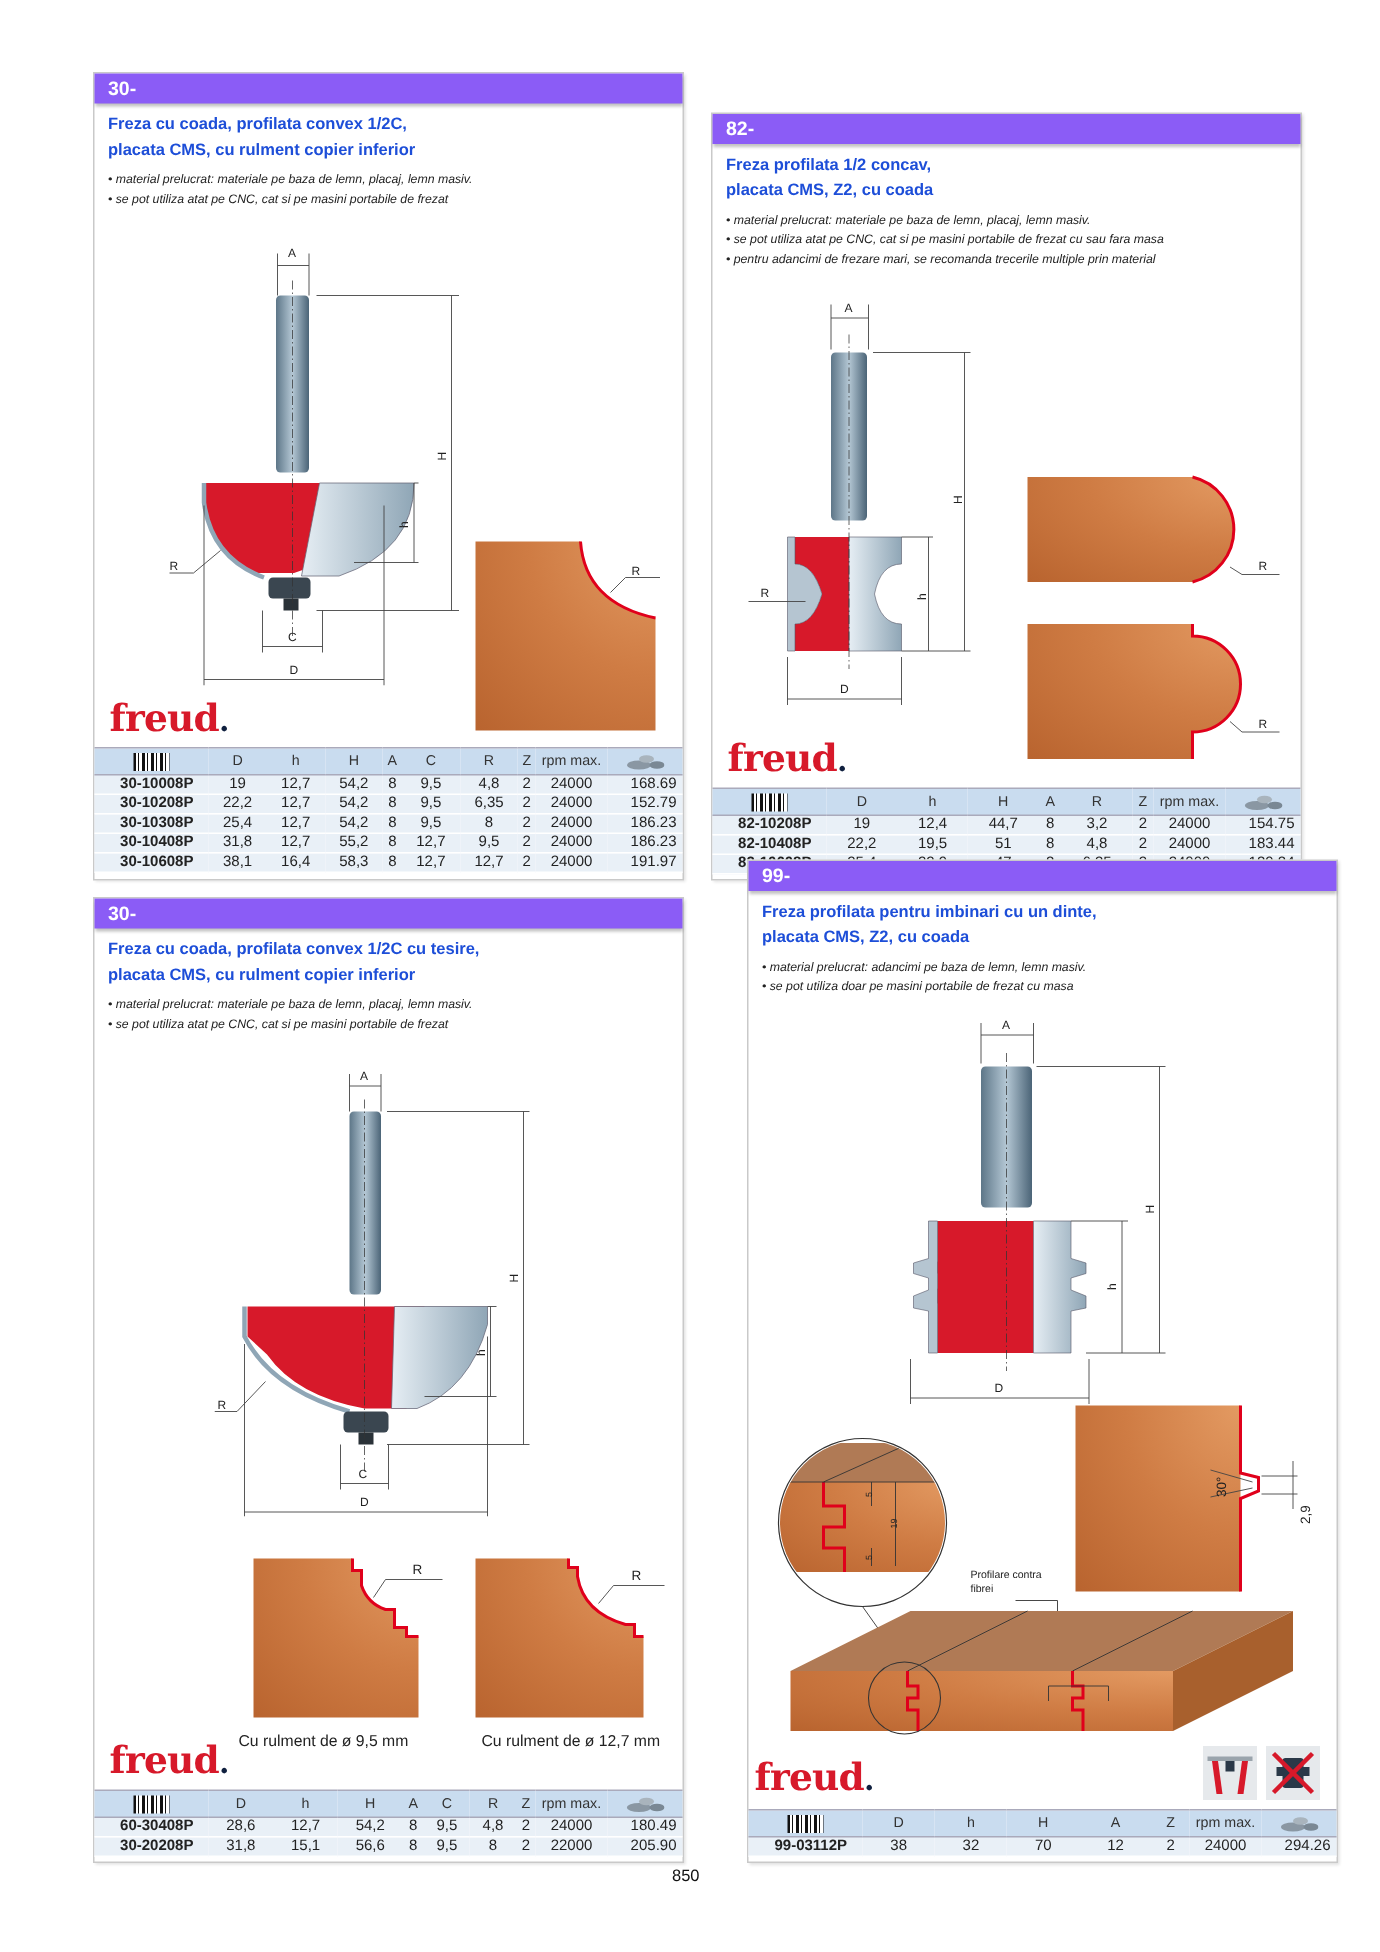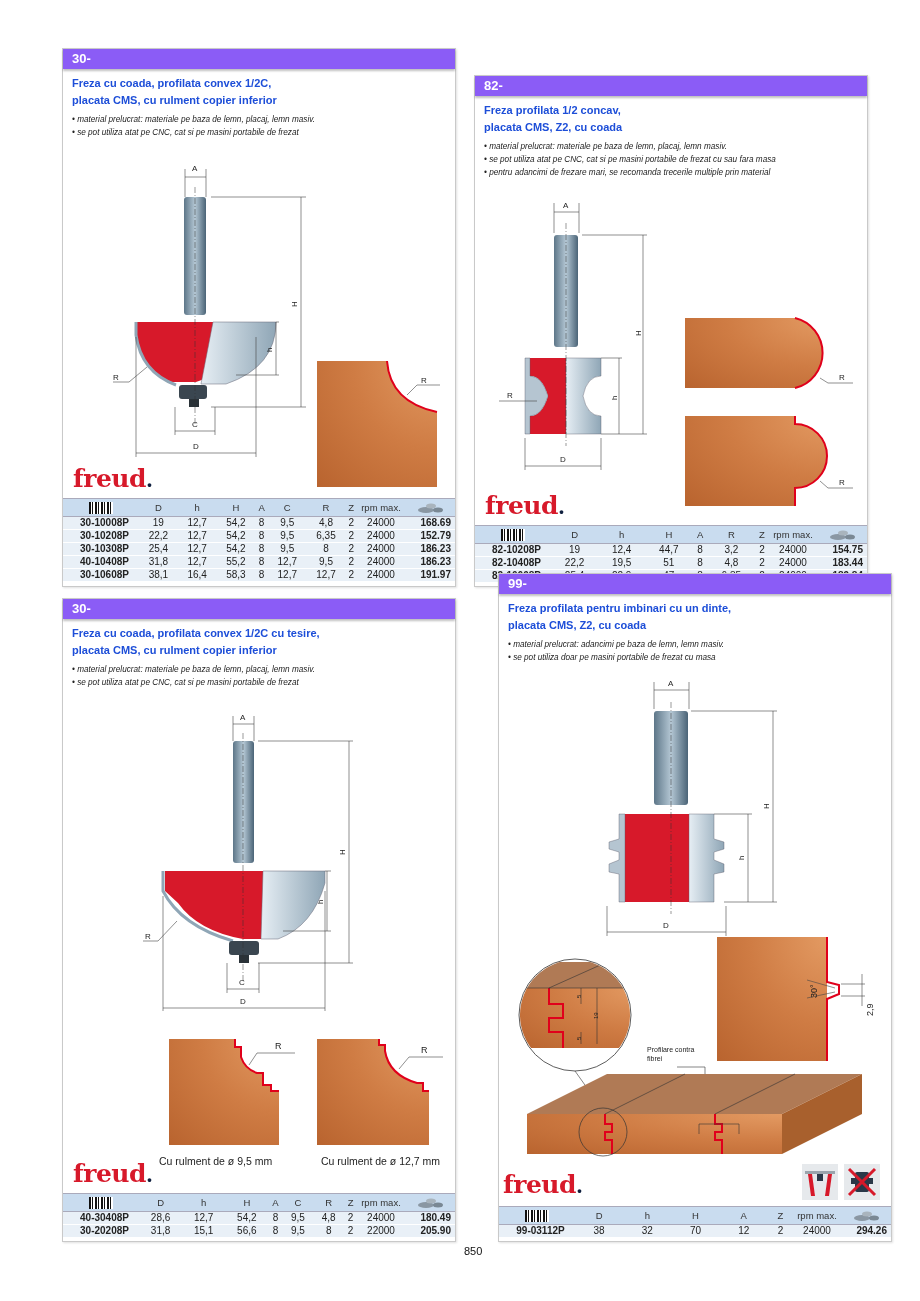--- a/index.html
+++ b/index.html
@@ -7,26 +7,26 @@
   .panel { position:absolute; background:#fff; border:1px solid #c9c9c9; box-shadow: 1px 1px 2px rgba(0,0,0,0.12); }
   .panel-header { height:20px; background:#8b5cf6; color:#fff; font-weight:bold; font-size:13px; line-height:20px; padding-left:9px; box-shadow:0 2px 2px rgba(0,0,0,0.25); position:relative; z-index:2; }
   .panel-title { font-weight:bold; font-size:11px; line-height:17px; padding:6px 9px 0 9px; color:#1d4ed8; }
   .panel-notes { padding:4px 9px 0 9px; font-size:8.2px; font-style:italic; line-height:13px; color:#222; }
   .freud { position:absolute; font-family:"DejaVu Serif", serif; font-weight:bold; font-size:25px; color:#d7192a; letter-spacing:-0.5px; }
   .freud .dot { color:#10203f; font-size:20px; }
   .spec { position:absolute; border-collapse:collapse; font-size:10px; }
   .spec th { background:#c9dcef; font-weight:normal; color:#333; height:17px; font-size:9.5px; text-align:center; padding:0; border-top:1px solid #aab; border-bottom:1px solid #aab; }
   .spec td { height:12px; line-height:12px; text-align:center; padding:0; color:#222; background:#e9f0f7; border-bottom:1px solid #fff; }
   .spec td.code { font-weight:bold; text-align:center; padding-left:7px; }
-  .spec td.price { font-weight:bold; text-align:right; padding-right:4px; }
+  .spec td.price { font-weight:normal; text-align:right; padding-right:4px; }
   .barcode { display:inline-block; width:24px; height:12px; vertical-align:middle;
     background:repeating-linear-gradient(90deg,#111 0 2px,#fff 2px 3px,#111 3px 4px,#fff 4px 6px); }
   .coins { display:inline-block; vertical-align:middle; }
   .caption { position:absolute; font-size:10.5px; color:#222; }
-  .page-number { position:absolute; left:464px; top:1245px; font-size:11px; color:#111; }
+  .page-number { position:absolute; left:448px; top:1245px; font-size:11px; color:#111; }
   svg text { font-family:"Liberation Sans", sans-serif; }
 </style>
 </head>
 <body>
 
 <div class="panel" style="left:62px; top:48px; width:392px; height:537px;">
   <div class="panel-header">30-</div>
   <div class="panel-title">
     <div>Freza cu coada, profilata convex 1/2C,</div>
     <div>placata CMS, cu rulment copier inferior</div>
@@ -147,21 +147,21 @@
           <td>12,7</td>
           <td>54,2</td>
           <td>8</td>
           <td>9,5</td>
           <td>8</td>
           <td>2</td>
           <td>24000</td>
           <td class="price">186.23</td>
         </tr>
       <tr>
-          <td class="code">40-10408P</td>
+          <td class="code">30-10408P</td>
           <td>31,8</td>
           <td>12,7</td>
           <td>55,2</td>
           <td>8</td>
           <td>12,7</td>
           <td>9,5</td>
           <td>2</td>
           <td>24000</td>
           <td class="price">186.23</td>
         </tr>
@@ -405,21 +405,21 @@
       <th style="width:48px;">rpm max.</th>
       <th style="width:50px;"><svg class="coins" width="26" height="12" viewBox="0 0 26 12">
               <ellipse cx="9" cy="8" rx="8" ry="3" fill="#8a97a3"></ellipse>
               <ellipse cx="14" cy="4" rx="5" ry="2.5" fill="#a9b4bd"></ellipse>
               <ellipse cx="21" cy="8" rx="5" ry="2.5" fill="#7a8894"></ellipse>
             </svg></th>
     </tr>
       </thead>
     <tbody>
       <tr>
-          <td class="code">40-30408P</td>
+          <td class="code">60-30408P</td>
           <td>28,6</td>
           <td>12,7</td>
           <td>54,2</td>
           <td>8</td>
           <td>9,5</td>
           <td>4,8</td>
           <td>2</td>
           <td>24000</td>
           <td class="price">180.49</td>
         </tr>

